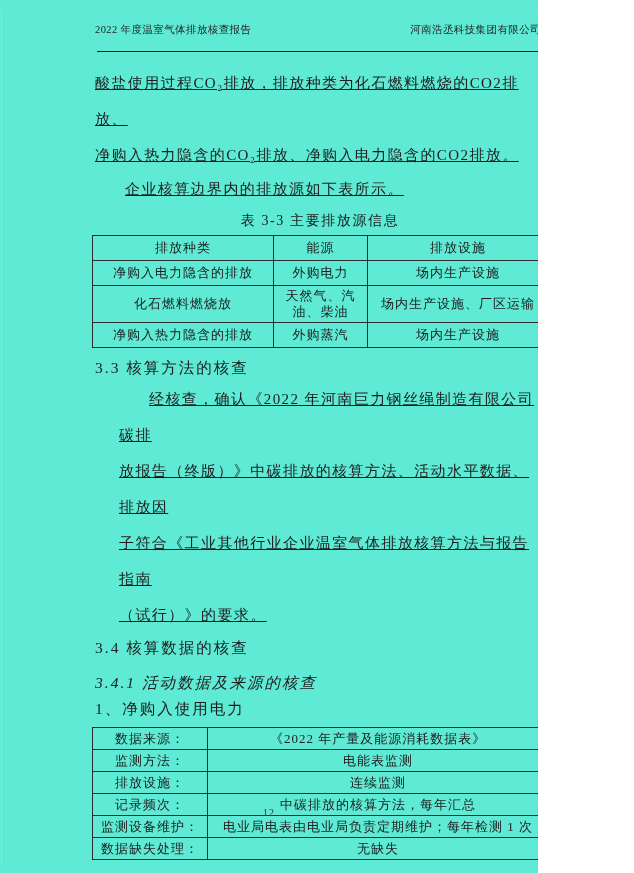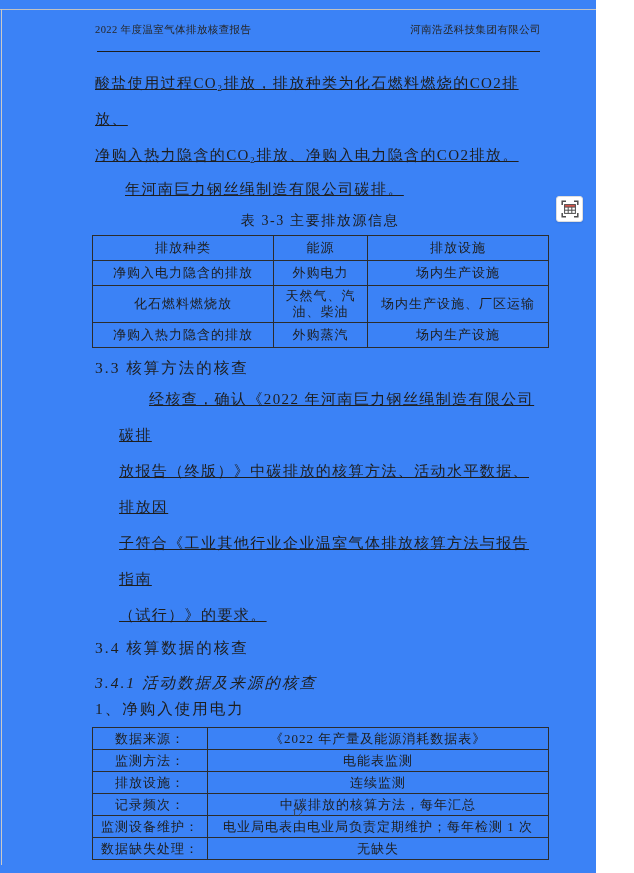--- a/index.html
+++ b/index.html
@@ -1,17 +1,17 @@
 <!DOCTYPE html>
 <html><head>
 <meta charset="utf-8">
 <style>
   html,body { margin:0; padding:0; background:#ffffff; }
   .page {
-    position:relative; width:596px; height:873px; background:#3b82f6;
+    position:relative; width:538px; height:873px; background:#5eead4;
     font-family:"Liberation Serif","DejaVu Serif",serif; color:#1e1e1e;
     overflow:hidden;
   }
   .edge-top { position:absolute; left:0; top:9px; width:634px; height:1px; background:#c2c2c2; }
   .edge-left { position:absolute; left:1px; top:9px; width:1px; height:856px; background:#c9c9c9; }
 
   .content { position:absolute; left:92px; top:0; width:456px; }
 
   .doc-header {
     display:flex; justify-content:space-between; align-items:flex-end;
@@ -76,21 +76,21 @@
     <div class="doc-header">
       <span>2022 年度温室气体排放核查报告</span>
       <span>河南浩丞科技集团有限公司</span>
     </div>
     <hr class="header-rule">
 
     <div class="para para1">
         <div class="tline">酸盐使用过程CO₂排放，排放种类为化石燃料燃烧的CO2排放、</div>
         <div class="tline">净购入热力隐含的CO₂排放、净购入电力隐含的CO2排放。</div>
       </div>
-    <div class="para para2 indent">年河南巨力钢丝绳制造有限公司碳排。</div>
+    <div class="para para2 indent">企业核算边界内的排放源如下表所示。</div>
 
     <div class="caption">表 3-3 主要排放源信息</div>
 
     <table class="t1">
       <colgroup>
           <col style="width:181px">
           <col style="width:94px">
           <col style="width:181px">
         </colgroup>
       <thead>

